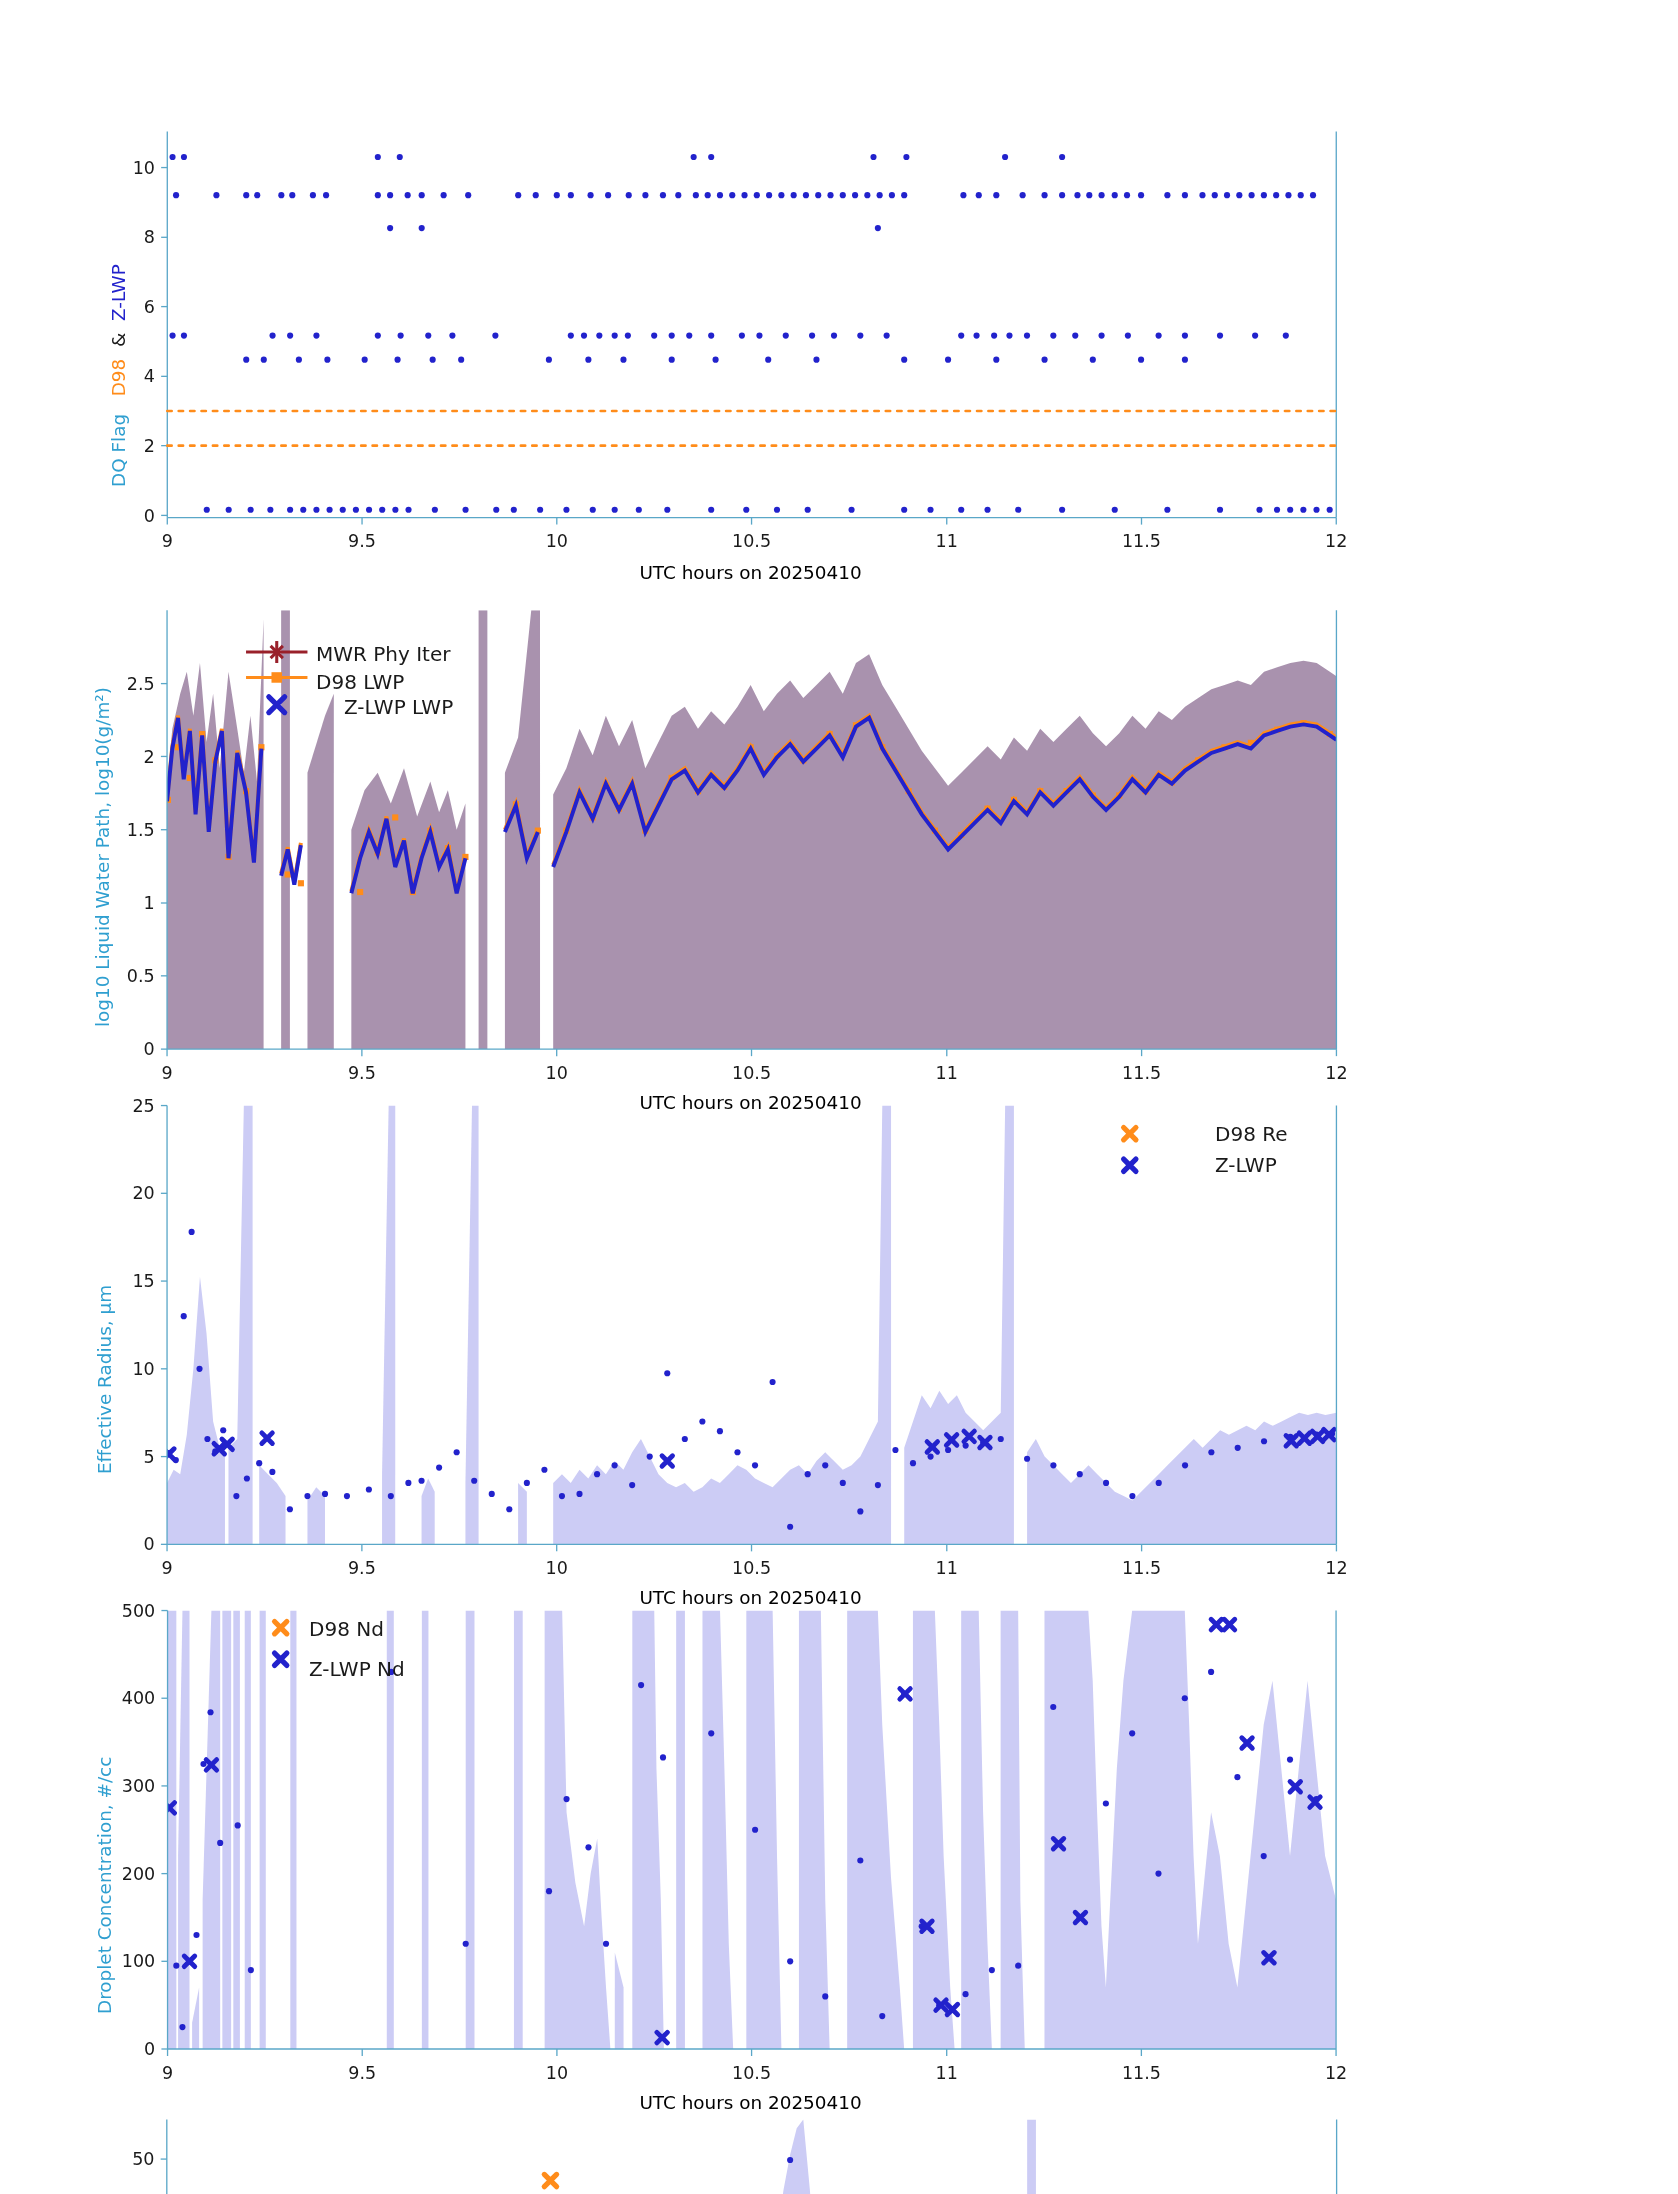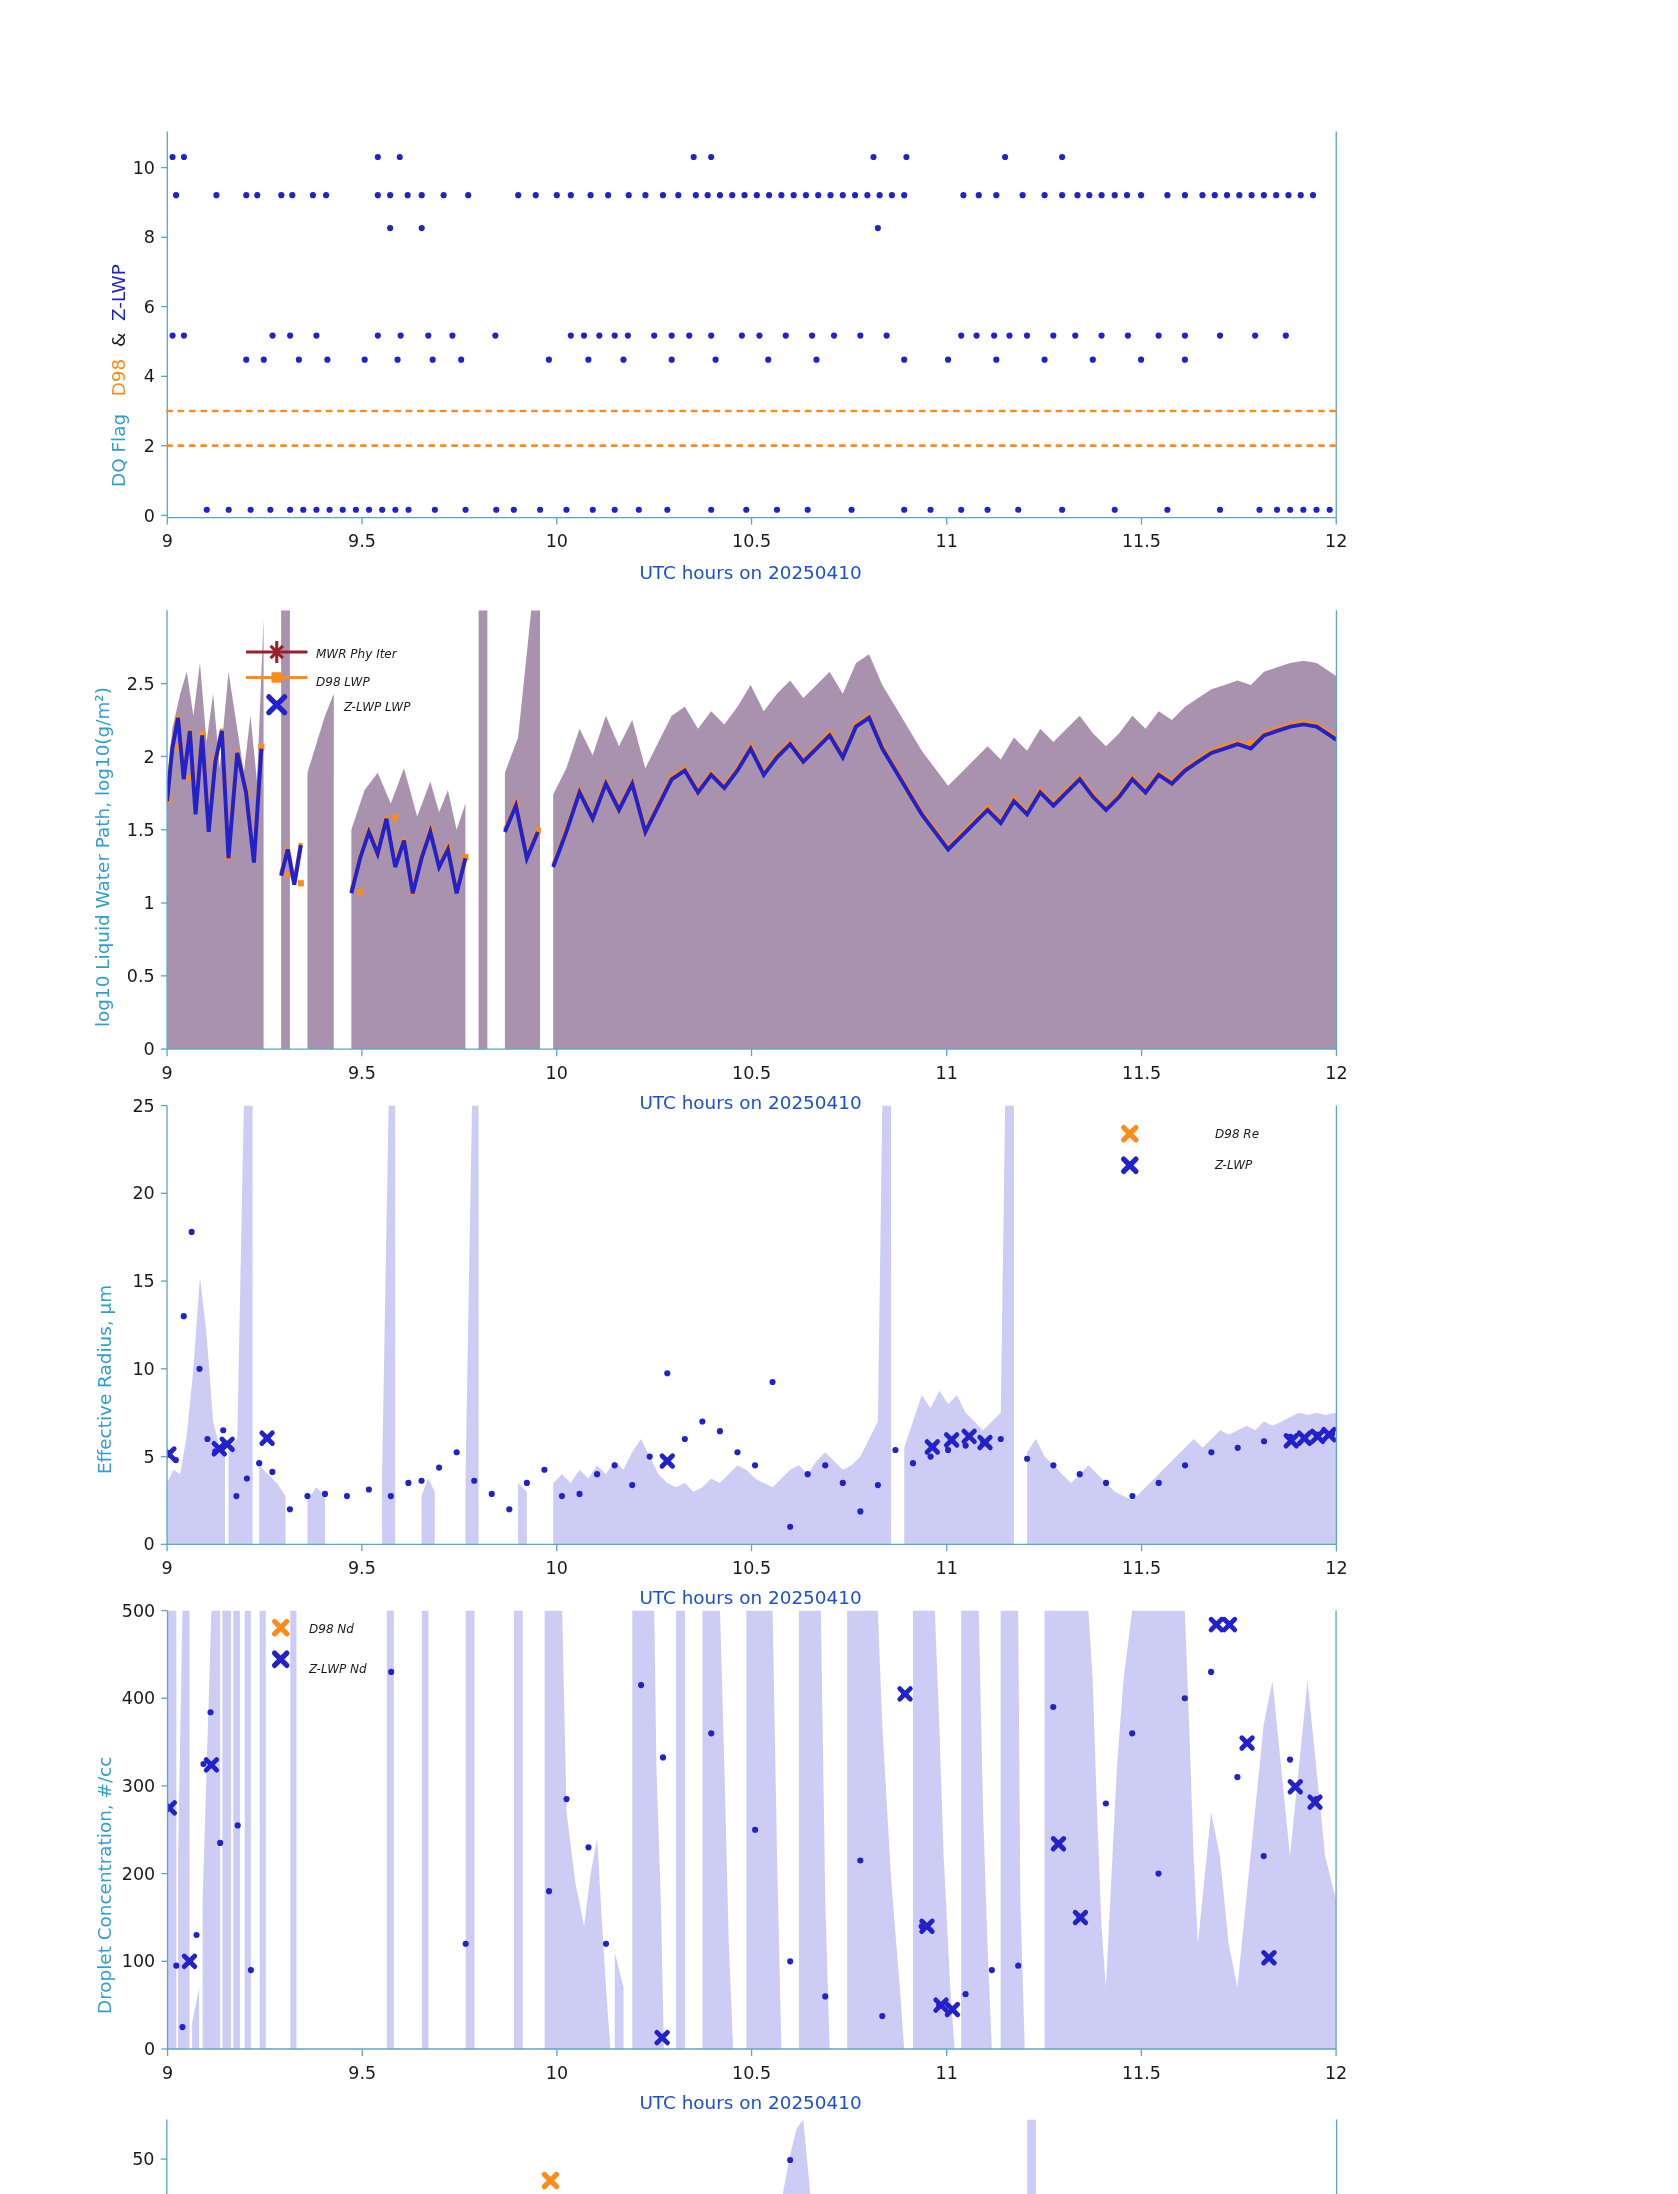--- a/index.html
+++ b/index.html
@@ -19,21 +19,21 @@
     height: 2633px;
     background: #ffffff;
   }
   .panel {
     position: absolute;
     left: 0;
     width: 1679px;
   }
   .xlabel {
     position: absolute;
-    color: #1d4ed8;
+    color: #000000;
     font-size: 18.4px;
     white-space: nowrap;
     text-align: center;
   }
   .ylabel {
     position: absolute;
     color: #2f9fd0;
     font-size: 18.4px;
     white-space: nowrap;
     transform-origin: 0 0;
@@ -41,23 +41,22 @@
   }
   .ylabel-multi {
     position: absolute;
     transform-origin: 0 0;
     transform: rotate(-90deg);
     white-space: nowrap;
     font-size: 18.4px;
   }
   .legend {
     position: absolute;
-    font-size: 12px;
+    font-size: 20px;
     color: #1a1a1a;
-    font-style: italic;
   }
   .legend-row {
     display: flex;
     align-items: center;
     height: 23px;
     white-space: nowrap;
   }
   svg { display: block; }
 </style>
 </head>

